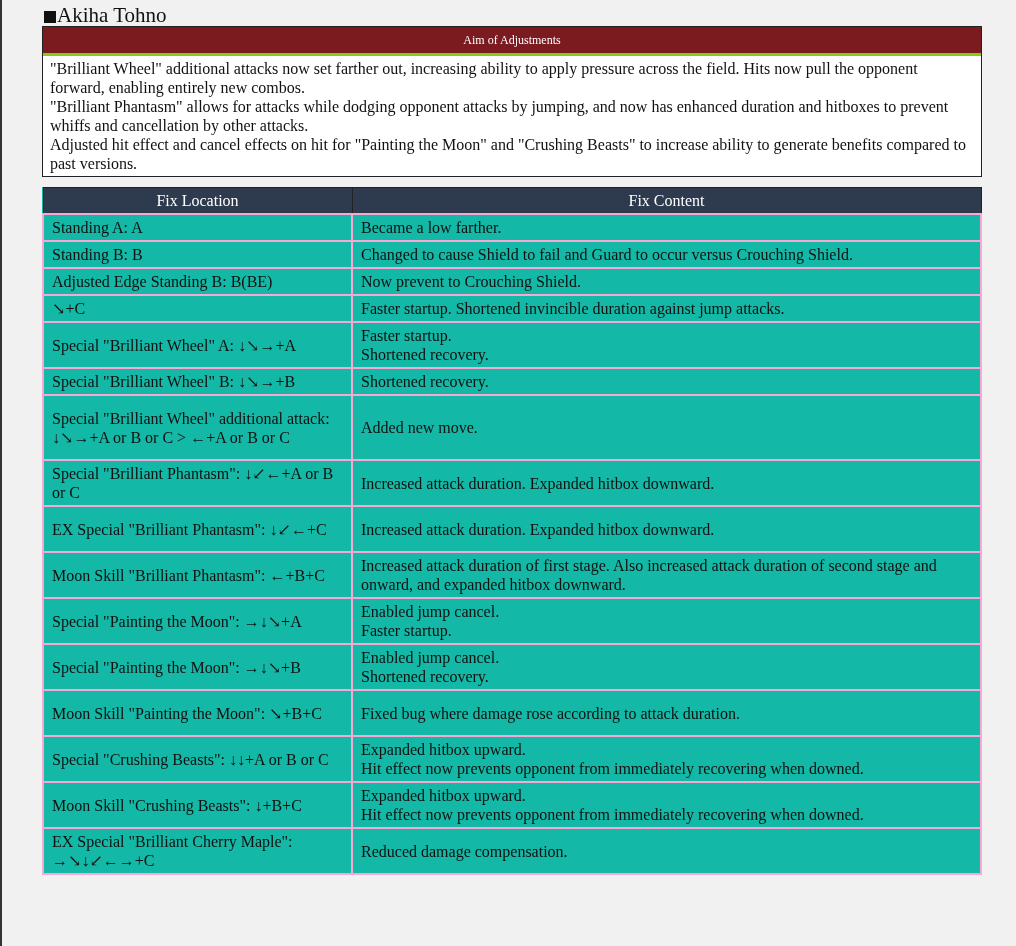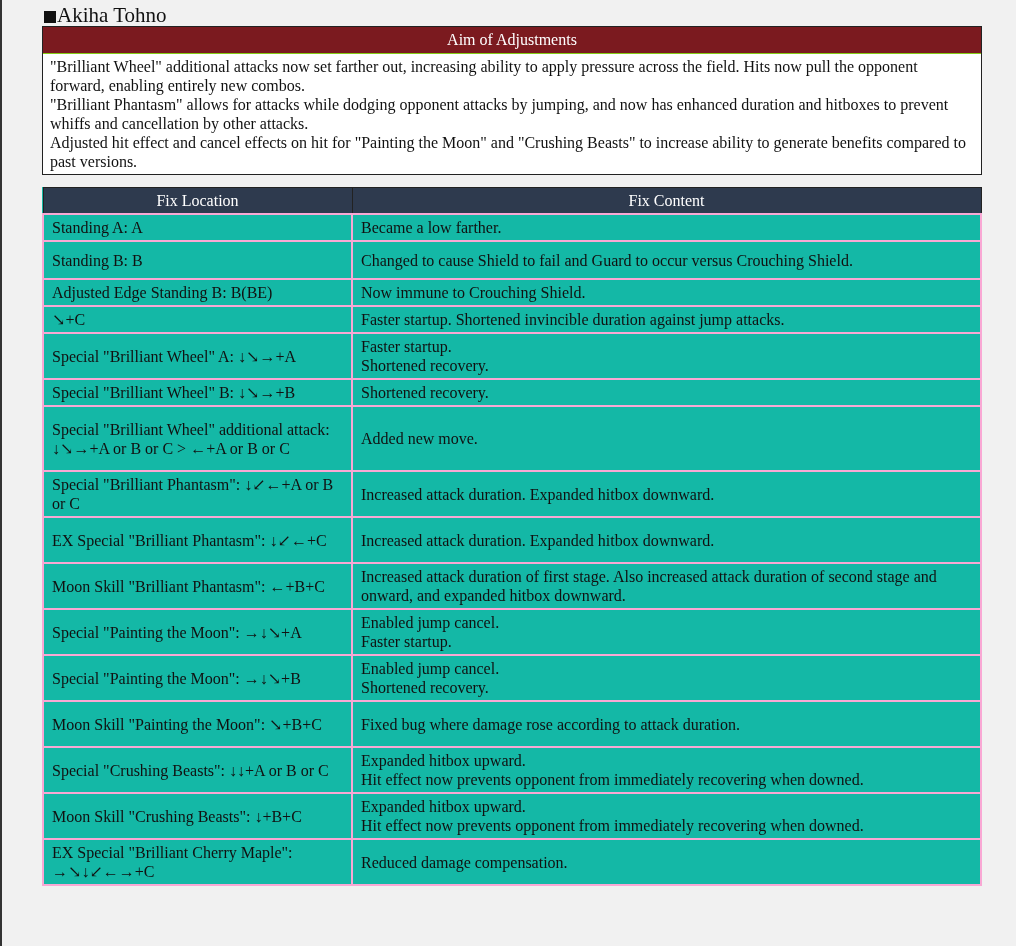--- a/index.html
+++ b/index.html
@@ -15,22 +15,22 @@
     position: absolute; left: 44px; top: 5px;
     font-size: 21px; line-height: 20px;
   }
   .char-title .sq { display: inline-block; width: 12px; height: 12px; background: #111; margin-right: 1px; vertical-align: -1px; }
   .aim-box {
     position: absolute; left: 42px; top: 26px; width: 938px;
     border: 1px solid #222; background: #fff;
   }
   .aim-header {
     background: #7b1a1f; color: #fff; text-align: center;
-    font-size: 16px; height: 26px; line-height: 26px;
-    border-bottom: 1px solid #84cc16;
+    font-size: 12px; height: 26px; line-height: 26px;
+    border-bottom: 3px solid #84cc16;
   }
   .aim-body {
     padding: 3px 7px 3px 7px; font-size: 16px; line-height: 19px;
   }
   .aim-body div { white-space: normal; }
   table.fix {
     position: absolute; left: 42px; top: 187px; width: 940px;
     border-collapse: collapse; background: #14b8a6;
     font-size: 16px; line-height: 19px;
   }
@@ -71,30 +71,30 @@
       <th>Fix Content</th>
     </tr>
   </thead>
   <tbody id="fix-body">
       <tr style="height: 27px;">
         <td class="loc">Standing A: A</td>
         <td>
           <span class="line">Became a low farther.</span>
         </td>
       </tr>
-      <tr style="height: 38px; margin-top: 28px;">
+      <tr style="height: 27px; margin-top: 28px;">
         <td class="loc">Standing B: B</td>
         <td>
           <span class="line">Changed to cause Shield to fail and Guard to occur versus Crouching Shield.</span>
         </td>
       </tr>
       <tr style="height: 27px;">
         <td class="loc">Adjusted Edge Standing B: B(BE)</td>
         <td>
-          <span class="line">Now immune to Crouching Shield.</span>
+          <span class="line">Now prevent to Crouching Shield.</span>
         </td>
       </tr>
       <tr style="height: 27px;">
         <td class="loc">↘+C</td>
         <td>
           <span class="line">Faster startup. Shortened invincible duration against jump attacks.</span>
         </td>
       </tr>
       <tr style="height: 46px;">
         <td class="loc">Special "Brilliant Wheel" A: ↓↘→+A</td>

